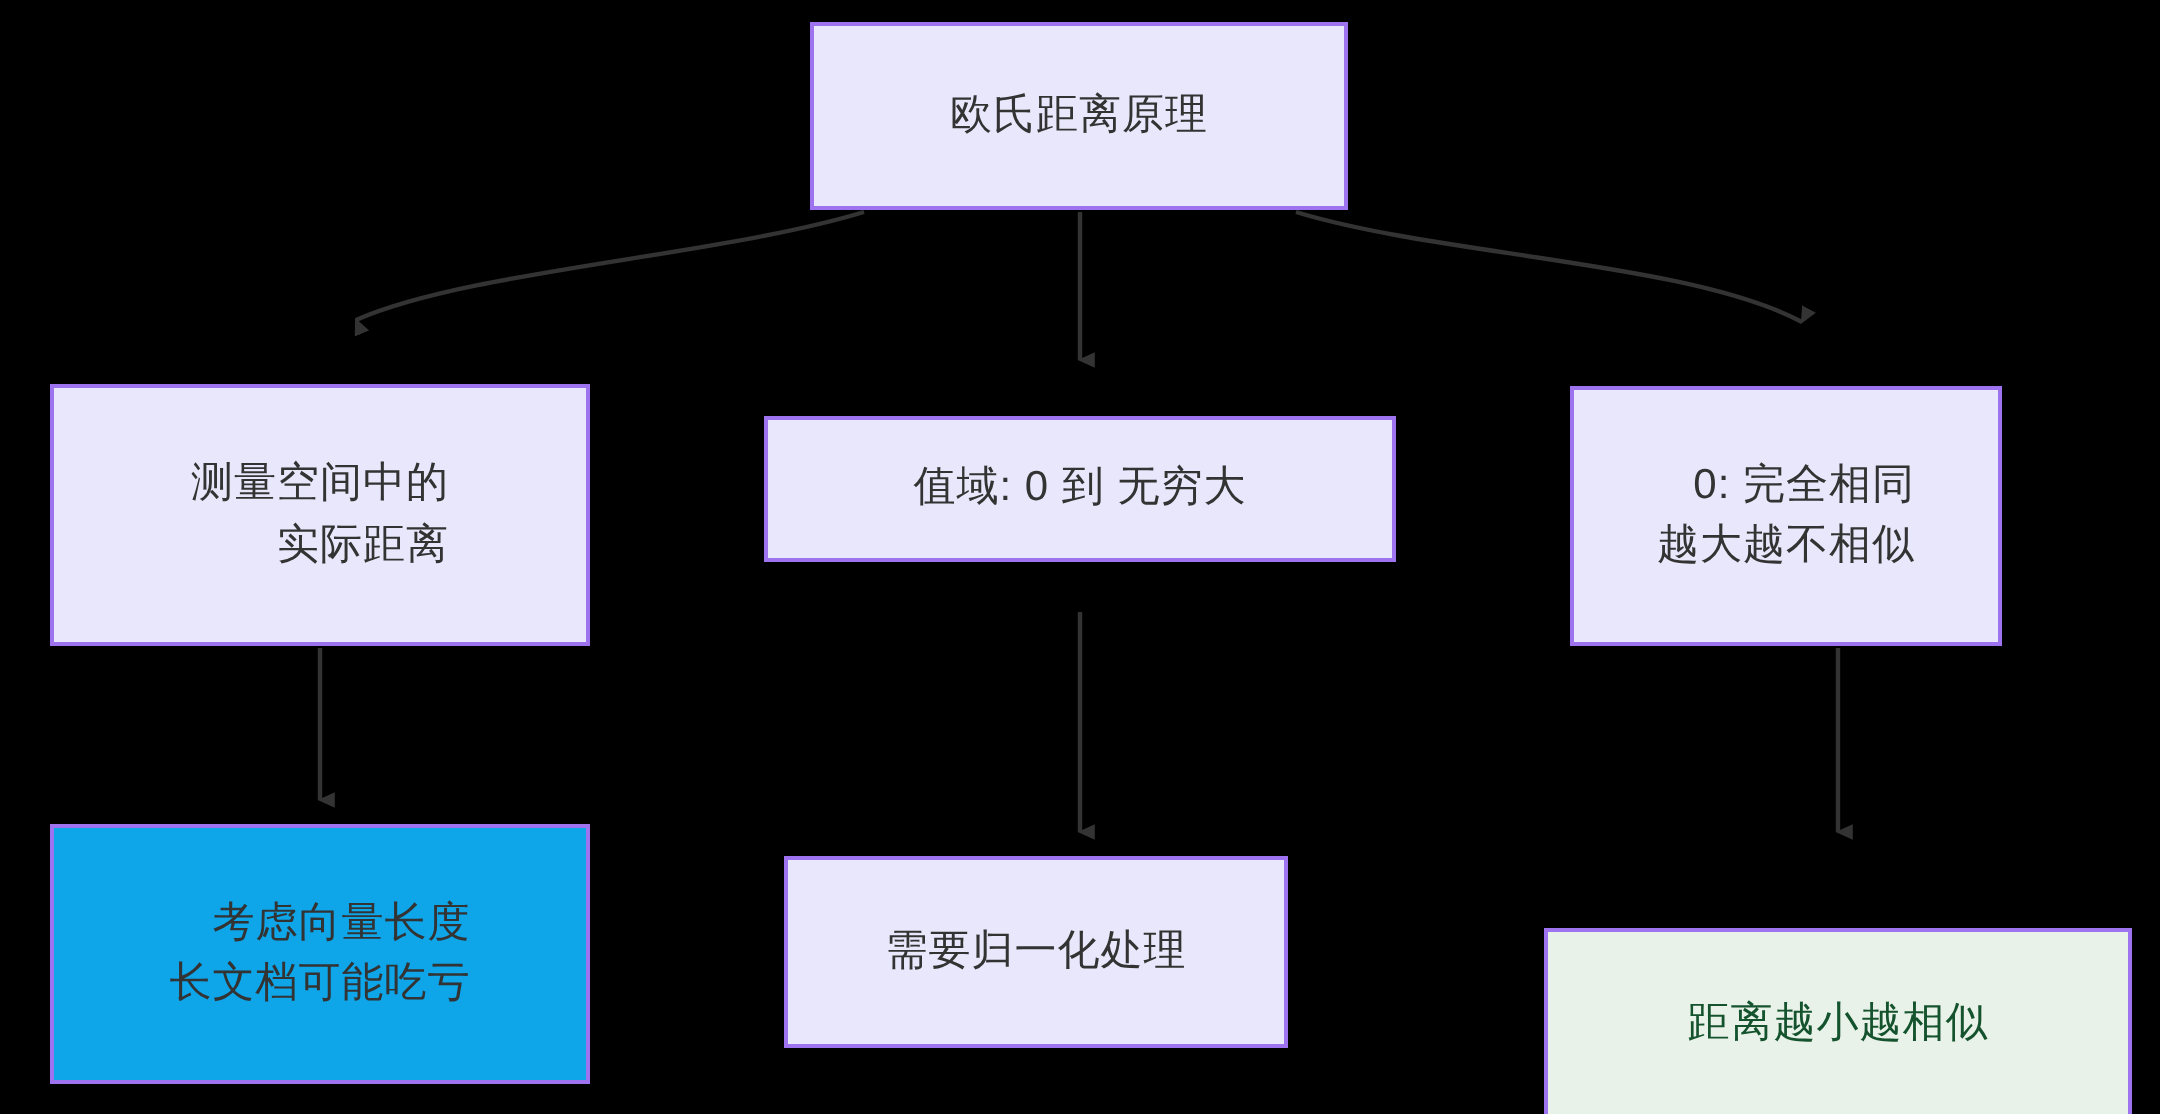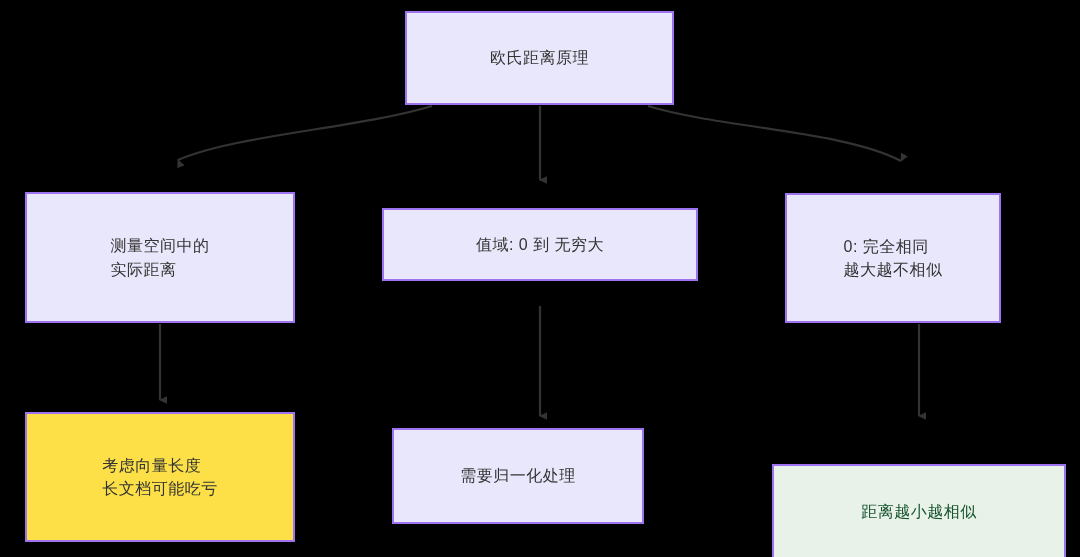--- a/index.html
+++ b/index.html
@@ -24,23 +24,23 @@
     pointer-events: none;
   }
   .node {
     position: absolute;
     box-sizing: border-box;
     border: 2px solid #9d73f0;
     background: #e9e7fb;
     display: flex;
     align-items: center;
     justify-content: center;
-    text-align: left;
+    text-align: right;
     color: #333333;
-    font-size: 16px;
+    font-size: 21px;
     line-height: 1.45;
     letter-spacing: 0.5px;
     white-space: pre-line;
   }
   .node.green {
     background: #e8f2e8;
   }
 </style>
 </head>
 <body>
@@ -70,20 +70,20 @@
   <div class="node" style="left: 405px; top: 11px; width: 269px; height: 94px; background: rgb(233, 231, 251); border-color: rgb(157, 115, 240); color: rgb(51, 51, 51);">欧氏距离原理</div>
 
   <div class="node" style="left: 25px; top: 192px; width: 270px; height: 131px; background: rgb(233, 231, 251); border-color: rgb(157, 115, 240); color: rgb(51, 51, 51);">测量空间中的
 实际距离</div>
 
   <div class="node" style="left: 382px; top: 208px; width: 316px; height: 73px; background: rgb(233, 231, 251); border-color: rgb(157, 115, 240); color: rgb(51, 51, 51);">值域: 0 到 无穷大</div>
 
   <div class="node" style="left: 785px; top: 193px; width: 216px; height: 130px; background: rgb(233, 231, 251); border-color: rgb(157, 115, 240); color: rgb(51, 51, 51);">0: 完全相同
 越大越不相似</div>
 
-  <div class="node" style="left: 25px; top: 412px; width: 270px; height: 130px; background: #fde047; border-color: rgb(157, 115, 240); color: rgb(51, 51, 51);">考虑向量长度
+  <div class="node" style="left: 25px; top: 412px; width: 270px; height: 130px; background: #0ea5e9; border-color: rgb(157, 115, 240); color: rgb(51, 51, 51);">考虑向量长度
 长文档可能吃亏</div>
 
   <div class="node" style="left: 392px; top: 428px; width: 252px; height: 96px; background: rgb(233, 231, 251); border-color: rgb(157, 115, 240); color: rgb(51, 51, 51);">需要归一化处理</div>
 
   <div class="node green" style="left: 772px; top: 428px; width: 294px; height: 96px; background: rgb(232, 242, 232); border-color: rgb(157, 115, 240); color: #14532d; margin-top: 36px;">距离越小越相似</div>
 
 </div>
 
 </body></html>

